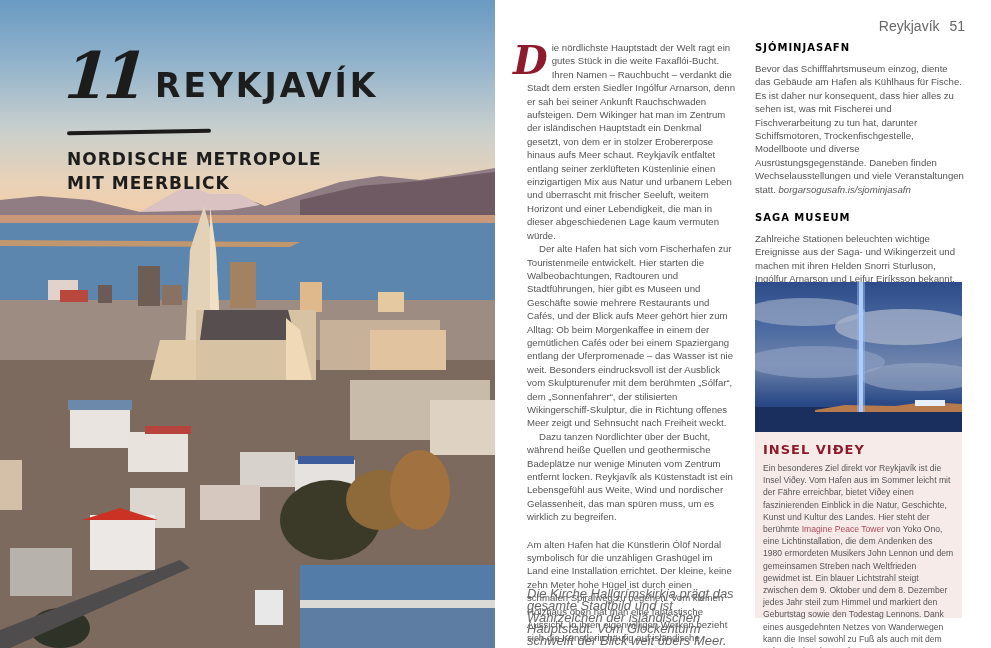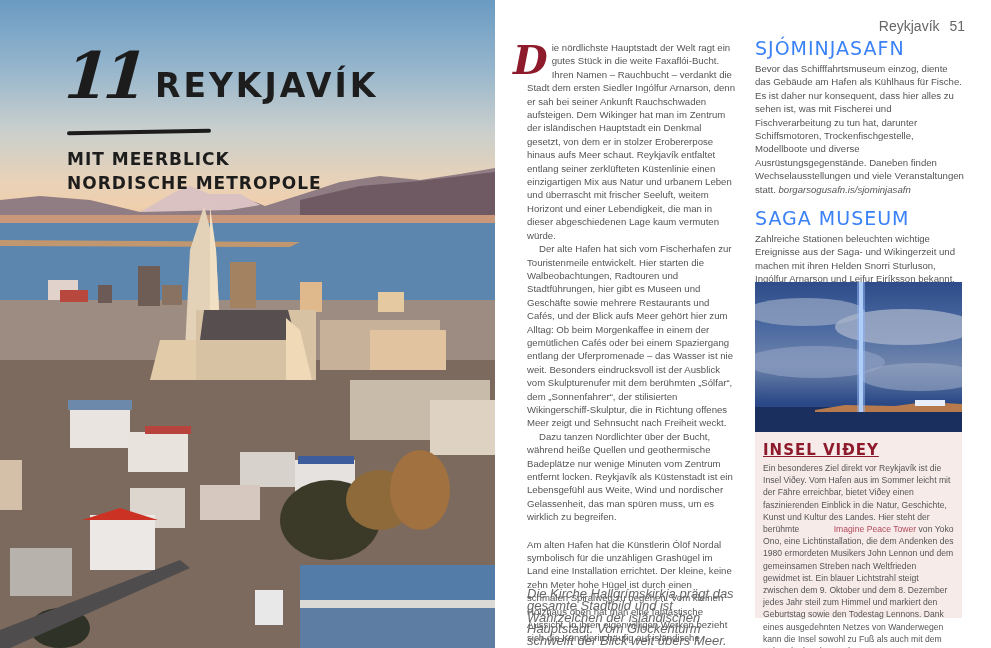--- a/index.html
+++ b/index.html
@@ -34,38 +34,38 @@
   .col { position: absolute; font-size: 9.6px; line-height: 13.4px; color: #555; text-align: left; }
   .col-left { left: 527px; top: 41px; width: 208px; }
   .col-right { left: 755px; top: 40px; width: 210px; }
   .col p { margin: 0; }
   .col p.indent { text-indent: 12px; }
   .dropcap {
     float: left; font-family: "DejaVu Serif", serif; font-style: italic; font-weight: bold;
     color: #8e1b2b; font-size: 40px; line-height: 34px; margin: 2px 4px 0 -14px; height: 34px;
   }
   .h-section {
-    font-family: "DejaVu Sans", sans-serif; font-weight: normal; color: #3b82f6; font-size: 19px;
+    font-family: "DejaVu Sans", sans-serif; font-weight: bold; color: #000000; font-size: 10px;
     letter-spacing: 1px; margin: 0 0 6px 0; line-height: 16px;
   }
   .spacer-12 { height: 14px; }
   .caption { position: absolute; left: 527px; top: 588px; width: 208px; font-style: italic; font-size: 13px; line-height: 11.8px; color: #666; }
   .link-italic { font-style: italic; text-align: right; }
 
   .vidaey-img {
     position: absolute; left: 755px; top: 282px; width: 207px; height: 150px; overflow: hidden;
     background: linear-gradient(180deg, #2d4c89 0%, #4b6aa1 30%, #6f84ab 55%, #2b4a87 80%, #1f3a74 100%);
   }
   .vidaey-box {
     position: absolute; left: 755px; top: 432px; width: 207px; height: 186px; background: #f7ebea;
     padding: 10px 8px 8px 8px;
   }
-  .h-box { font-family: "DejaVu Sans", sans-serif; font-weight: bold; color: #8e1b2b; font-size: 15px; letter-spacing: 1px; line-height: 16px; margin-bottom: 4px; text-decoration: underline; }
+  .h-box { font-family: "DejaVu Sans", sans-serif; font-weight: bold; color: #8e1b2b; font-size: 13px; letter-spacing: 1px; line-height: 16px; margin-bottom: 4px; }
   .box-text { font-size: 8.6px; line-height: 12.2px; color: #555; }
-  .box-link { color: #b0495a; margin-left: 32px; }
+  .box-link { color: #b0495a; }
 </style>
 </head>
 <body>
 
 <div class="photo">
   <svg width="495" height="648" viewBox="0 0 495 648">
 
     <path d="M0 200 L40 196 L90 200 L140 212 L170 200 L185 190 L205 196 L240 196 L265 206 L300 195 L340 182 L380 176 L420 180 L460 174 L495 168 L495 225 L0 225 Z" fill="#8f7d83"></path>
     <path d="M140 212 L175 192 L190 186 L210 194 L240 194 L260 205 L230 210 Z" fill="#d9c2c1"></path>
     <path d="M300 200 L360 186 L420 181 L495 172 L495 215 L300 215 Z" fill="#6f5a63"></path>
@@ -123,22 +123,22 @@
     <rect x="300" y="600" width="195" height="48" fill="#dcdad6"></rect>
     <rect x="300" y="608" width="195" height="40" fill="#5d7ea2"></rect>
     <rect x="255" y="590" width="28" height="35" fill="#e8e8e8"></rect>
   </svg>
 
   <div class="title-block">
     <div class="chapter-num">11</div>
     <div class="chapter-title">REYKJAVÍK</div>
     <div class="title-underline"></div>
     <div class="subtitle">
+      <div>NORDISCHE METROPOLE</div>
       <div>MIT MEERBLICK</div>
-      <div>NORDISCHE METROPOLE</div>
     </div>
   </div>
 </div>
 
 <div class="page-header">
   <span>Reykjavík</span>
   <span>51</span>
 </div>
 
 <div class="col col-left">

